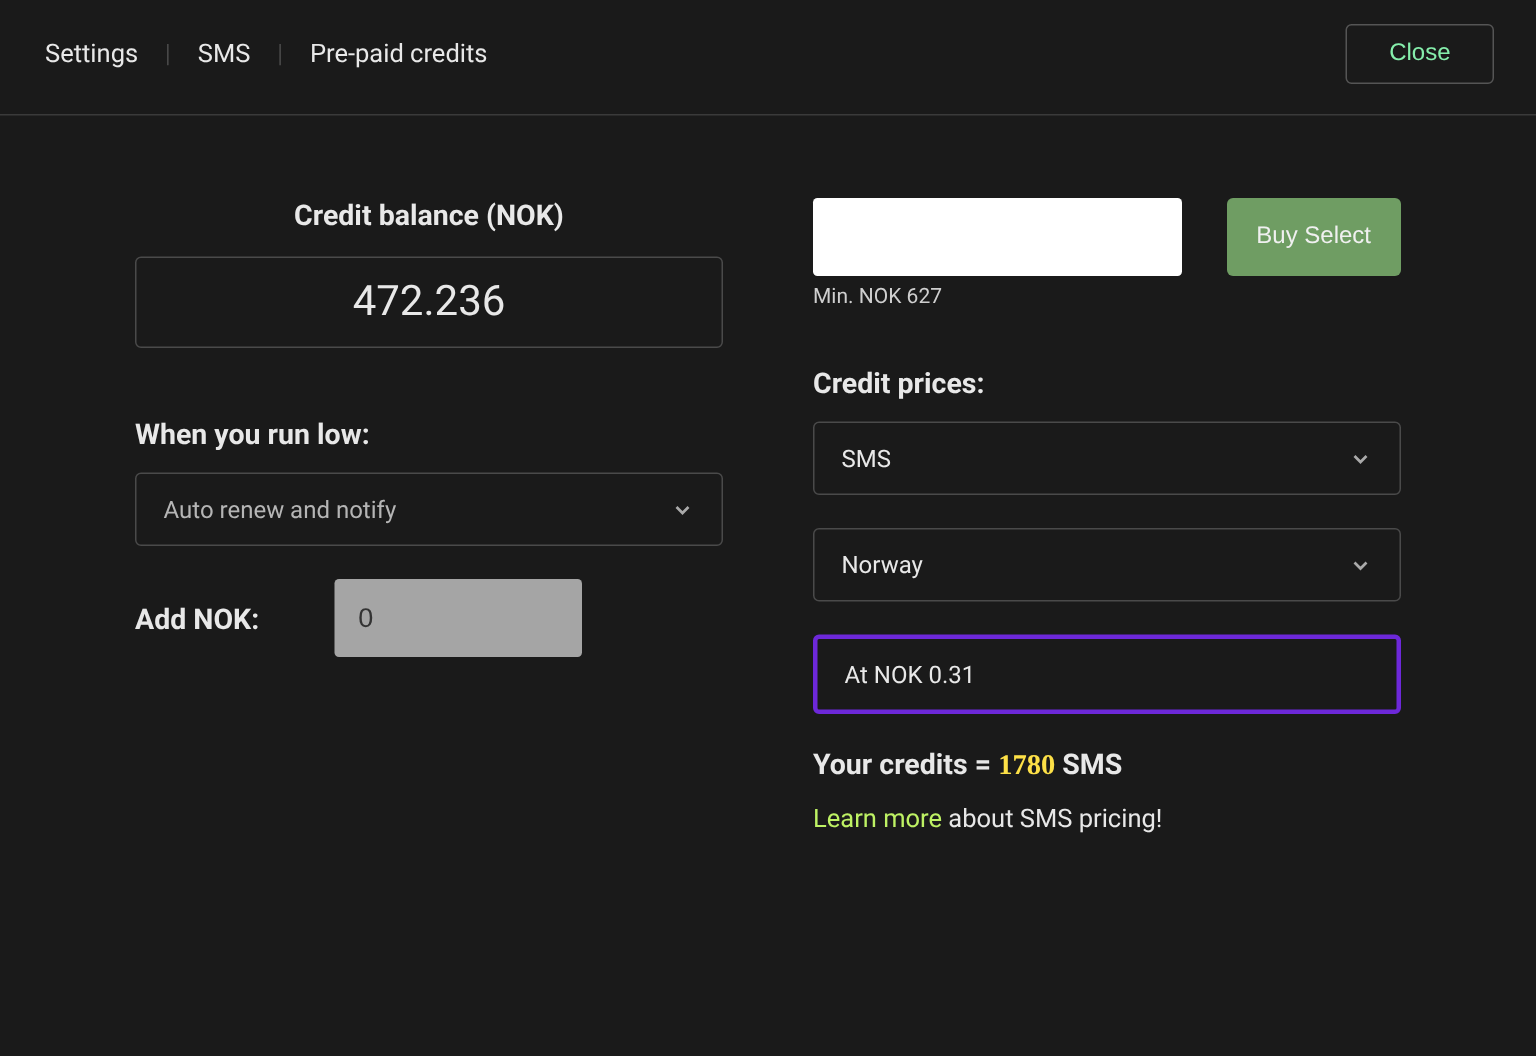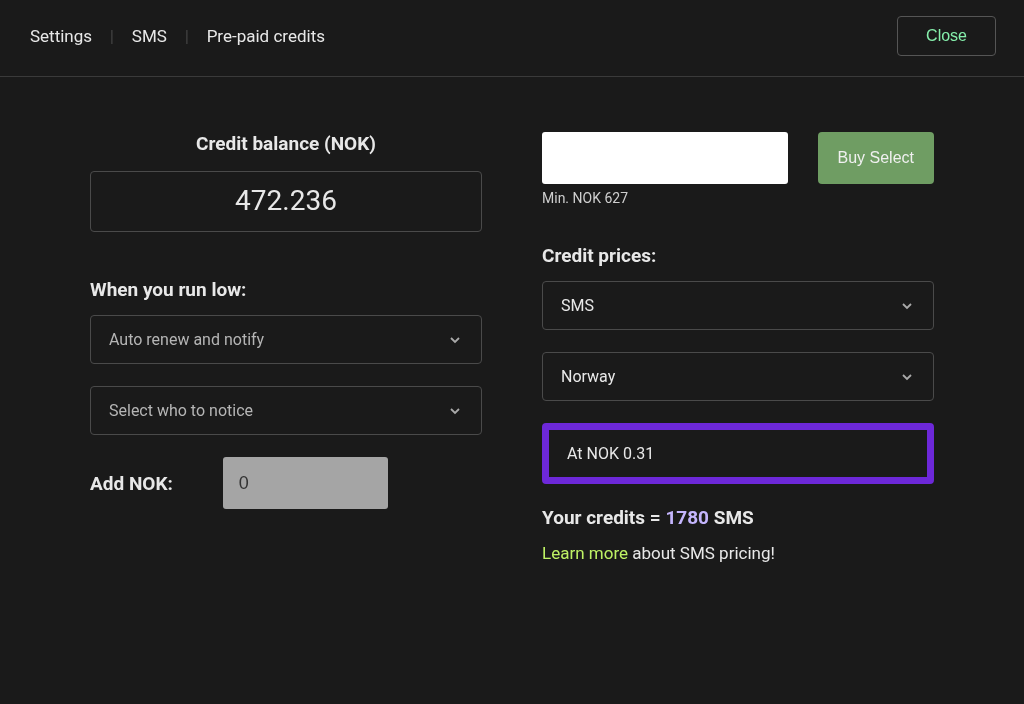--- a/index.html
+++ b/index.html
@@ -18,23 +18,23 @@
   .select { position: relative; border: 1px solid #4a4a4a; border-radius: 4px; padding: 14px 18px; font-size: 16px; color: #b5b5b5; display: flex; align-items: center; justify-content: space-between; cursor: pointer; margin-bottom: 22px; background: transparent; }
   .select .chev { width: 16px; height: 16px; display: inline-flex; align-items: center; justify-content: center; }
   .row-addnok { display: flex; align-items: center; gap: 50px; margin-top: 12px; margin-bottom: 22px; }
   .row-addnok .addlabel { font-size: 19px; font-weight: 700; }
   .num-input { background: #a5a5a5; border: none; border-radius: 3px; width: 165px; height: 52px; padding: 0 16px; font-size: 18px; color: #333; }
   .stop-btn { border: 1px solid #cc4b37; color: #e05a3f; background: transparent; width: 100%; padding: 14px 0; font-size: 17px; border-radius: 4px; cursor: pointer; }
   .buy-row { display: flex; gap: 30px; align-items: flex-start; margin-bottom: 6px; }
   .buy-input { background: #fff; border: none; border-radius: 3px; height: 52px; font-size: 18px; padding: 0 14px; color: #222; flex: 1; min-width: 0; }
   .buy-btn { background: #6f9d63; color: #f0f0f0; border: none; border-radius: 4px; padding: 0 20px; height: 52px; font-size: 16px; cursor: pointer; white-space: nowrap; }
   .hint { font-size: 14px; color: #cfcfcf; margin-bottom: 38px; }
-  .price-box { border: 7px solid #6d28d9; border-radius: 4px; padding: 14px 18px; font-size: 16px; color: #e8e8e8; margin-bottom: 22px; }
+  .price-box { border: 3px solid #6d28d9; border-radius: 4px; padding: 14px 18px; font-size: 16px; color: #e8e8e8; margin-bottom: 22px; }
   .balance-line { font-size: 19px; font-weight: 700; margin-top: 6px; margin-bottom: 14px; }
-  .balance-line .green { color: #c4b5fd; }
+  .balance-line .green { color: #fde047; font-family: Liberation Serif, serif; }
   .learn-line { font-size: 17px; }
   .learn-line .green { color: #bef264; cursor: pointer; }
   svg.chev-svg { stroke: #aaa; stroke-width: 1.8; fill: none; }
 </style>
 </head>
 <body>
 
 <div class="topbar">
   <div class="breadcrumb">
     <span class="crumb">Settings</span>
@@ -56,28 +56,20 @@
 
     <div class="select">
       <span>Auto renew and notify</span>
       <span class="chev">
         <svg class="chev-svg" width="14" height="14" viewBox="0 0 14 14">
             <polyline points="3 5 7 9 11 5"></polyline>
           </svg>
       </span>
     </div>
 
-    <div class="select">
-      <span>Select who to notice</span>
-      <span class="chev">
-        <svg class="chev-svg" width="14" height="14" viewBox="0 0 14 14">
-            <polyline points="3 5 7 9 11 5"></polyline>
-          </svg>
-      </span>
-    </div>
 
     <div class="row-addnok">
       <div class="addlabel">Add NOK:</div>
       <input class="num-input" type="text" value="0" style="">
     </div>
 
   </div>
 
   <div class="col">
     <div class="buy-row">

